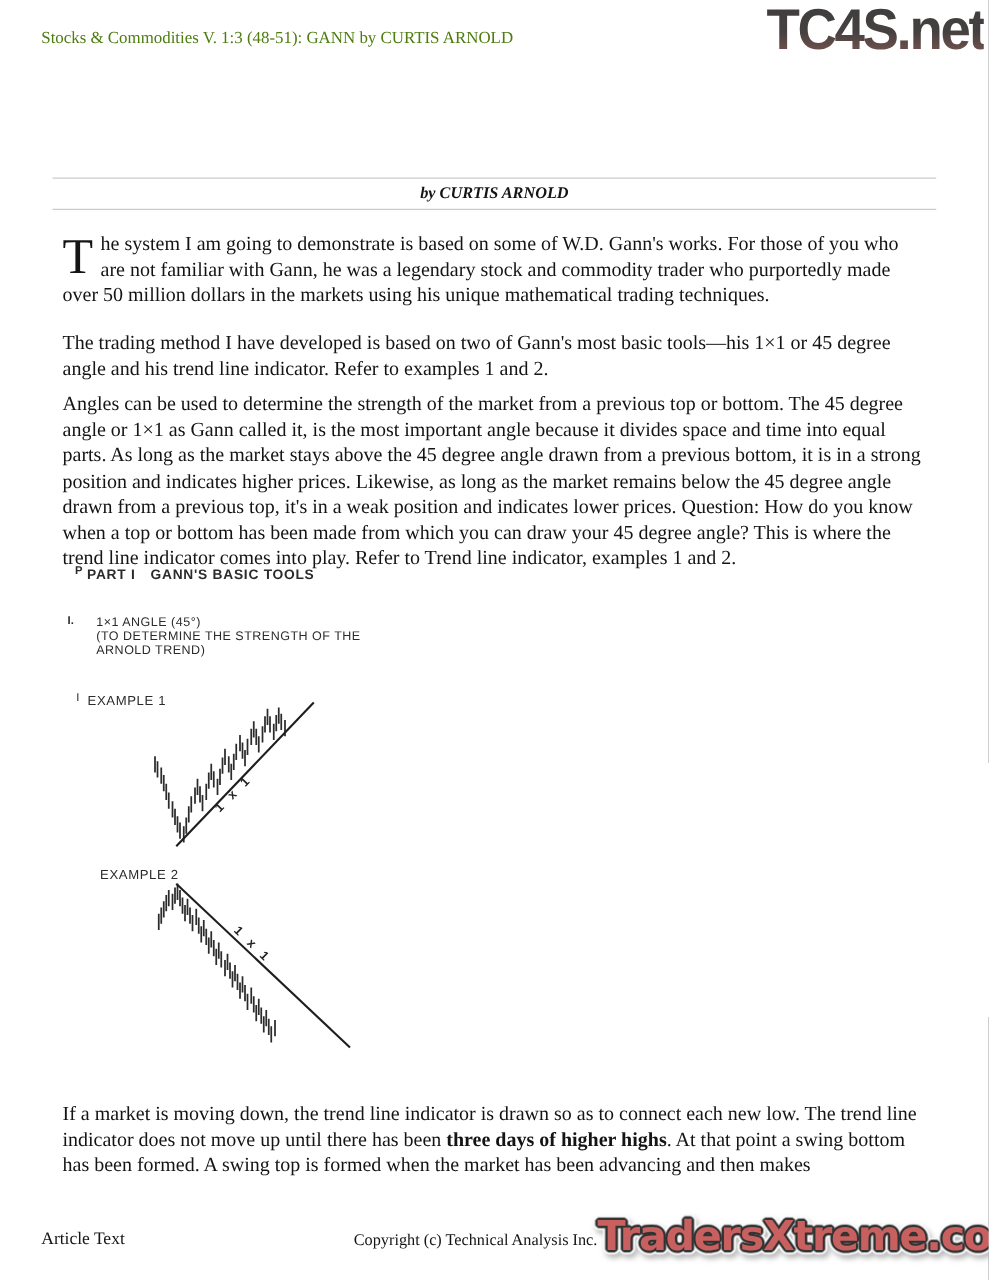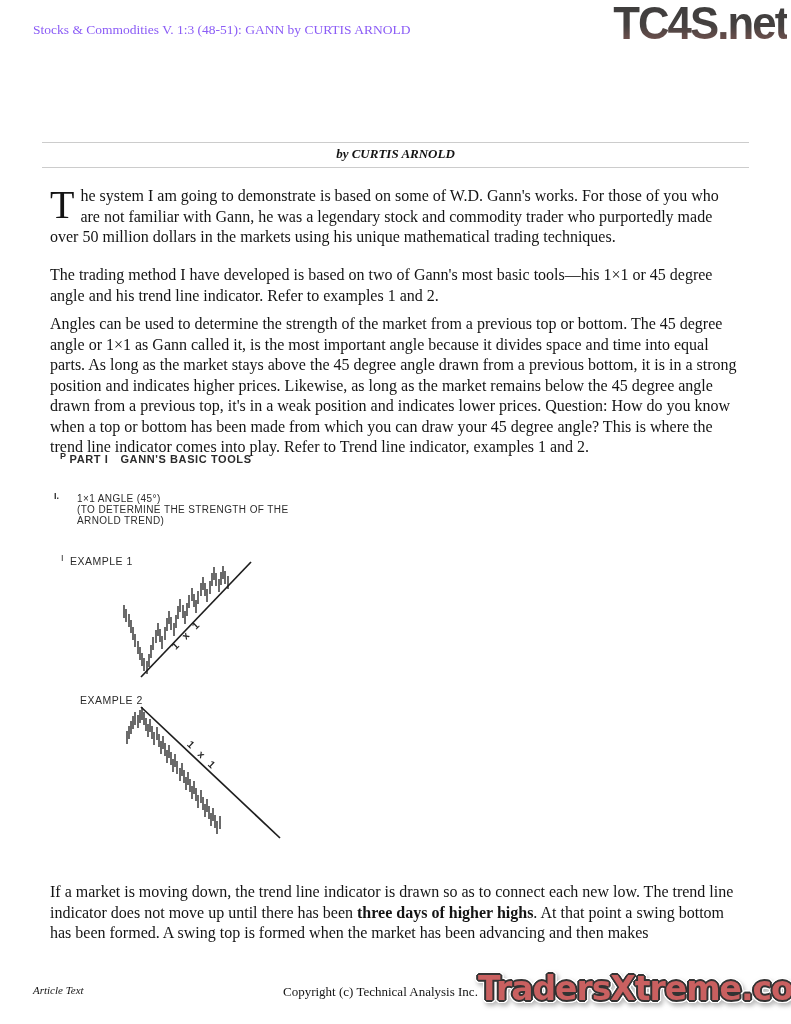--- a/index.html
+++ b/index.html
@@ -3,21 +3,21 @@
 <meta charset="utf-8">
 <style>
   html,body{margin:0;padding:0;background:#888;}
   .page{
     position:relative; width:791px; height:1024px; background:#ffffff;
     font-family:"Liberation Serif", serif; color:#141414; overflow:hidden;
     margin:0 auto;
   }
   .abs{position:absolute;}
   
-  .header-left{left:33px; top:22px; font-size:13.5px; color:#8b5cf6; white-space:nowrap;}
+  .header-left{left:33px; top:22px; font-size:13.5px; color:#4d7c0f; white-space:nowrap;}
   .tc4s{
     right:4px; top:-4px; font-family:"Liberation Sans",sans-serif; font-weight:700;
     font-size:46px; letter-spacing:-2px; line-height:54px;
     transform:scaleX(.95); transform-origin:right top;
     background:linear-gradient(180deg,#3c3c3c 0%,#454140 55%,#8a5a55 100%);
     -webkit-background-clip:text; background-clip:text; -webkit-text-fill-color:transparent;
     z-index:6;
   }
   
   .title{left:42px; top:93px; width:707px; text-align:center; font-size:31px; font-weight:700; letter-spacing:2px;}
@@ -57,21 +57,21 @@
     font-family:"DejaVu Sans",sans-serif; font-weight:700; font-size:33px; letter-spacing:-1px;
     color:#c96060;
     filter:drop-shadow(1px 1px 0 #333333) drop-shadow(-1px -1px 0 #333333)
            drop-shadow(1px -1px 0 #333333) drop-shadow(-1px 1px 0 #333333)
            drop-shadow(1px 0 0 #ffffff) drop-shadow(-1px 0 0 #ffffff)
            drop-shadow(0 1px 0 #ffffff) drop-shadow(0 -1px 0 #ffffff)
            drop-shadow(2px 3px 2px rgba(120,120,120,.5));
     white-space:nowrap;
   }
   
-  .footer-left{left:33px; top:984px; font-size:11px;font-style:italic;}
+  .footer-left{left:33px; top:984px; font-size:14px;}
   .footer-center{left:283px; top:984px; font-size:13px;}
 </style>
 </head>
 <body>
 
 <div class="page">
 
   <div class="abs header-left">Stocks &amp; Commodities V. 1:3 (48-51): GANN by CURTIS ARNOLD</div>
   <div class="abs tc4s">TC4S.net</div>
 

